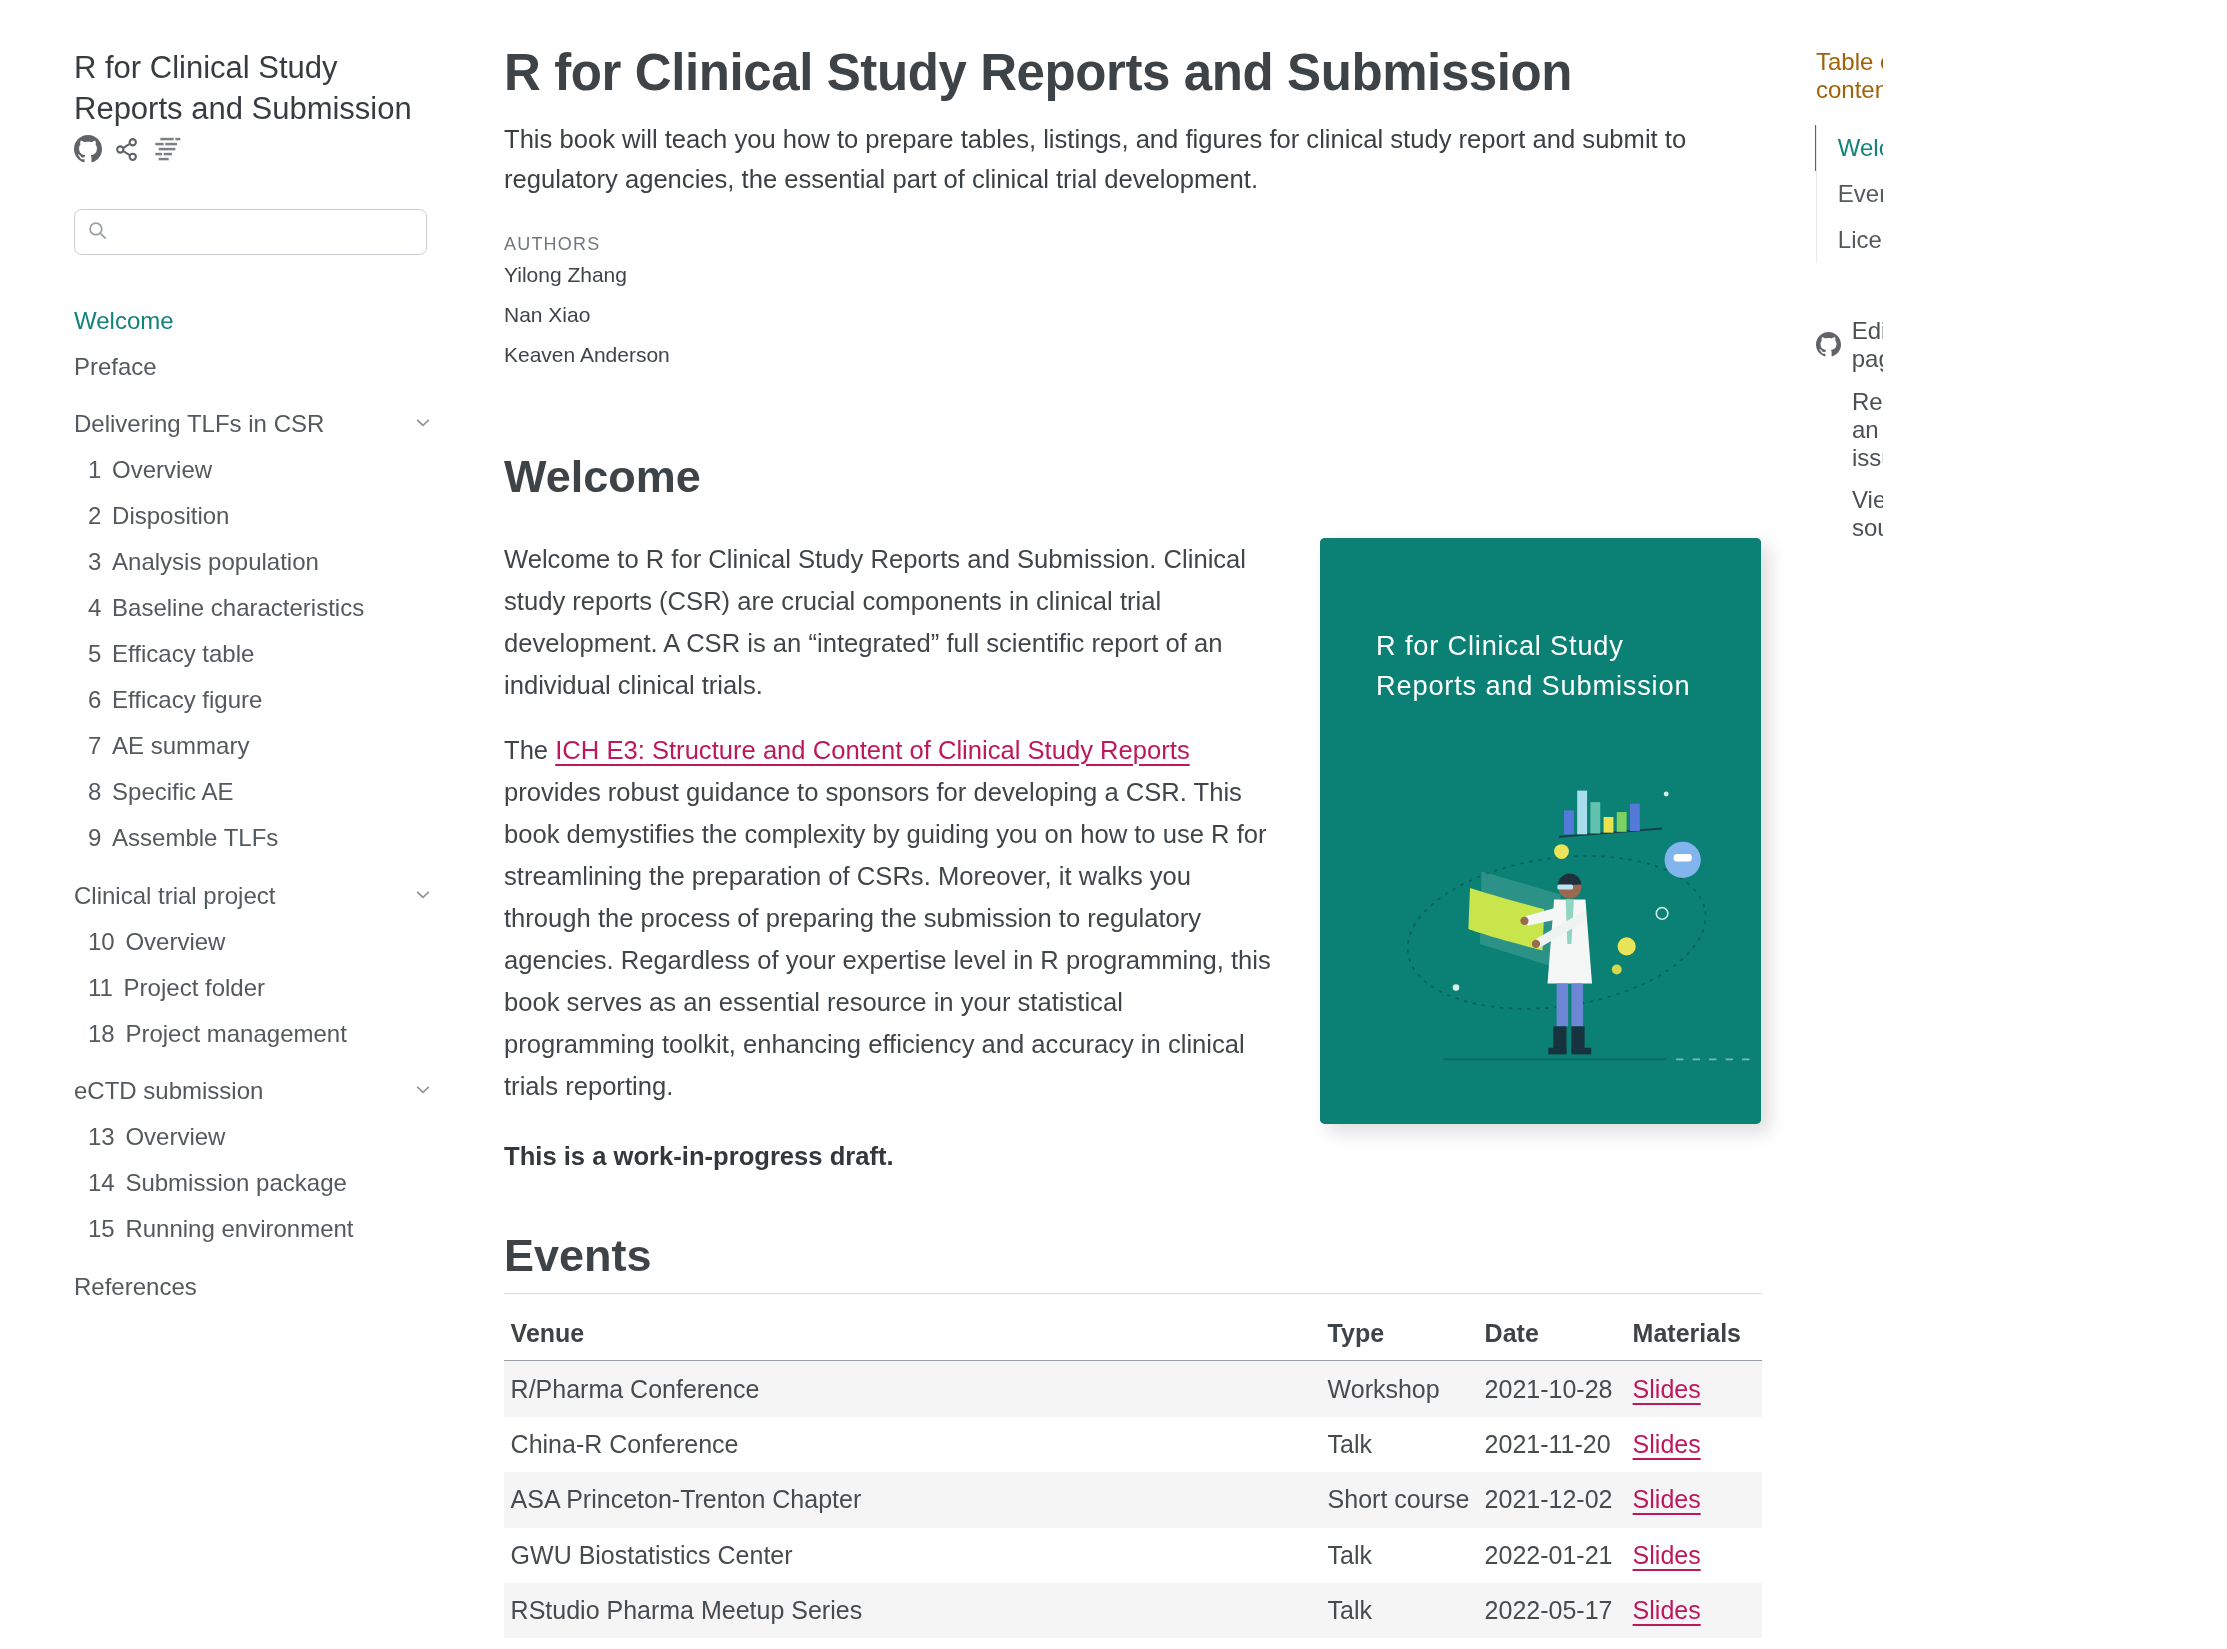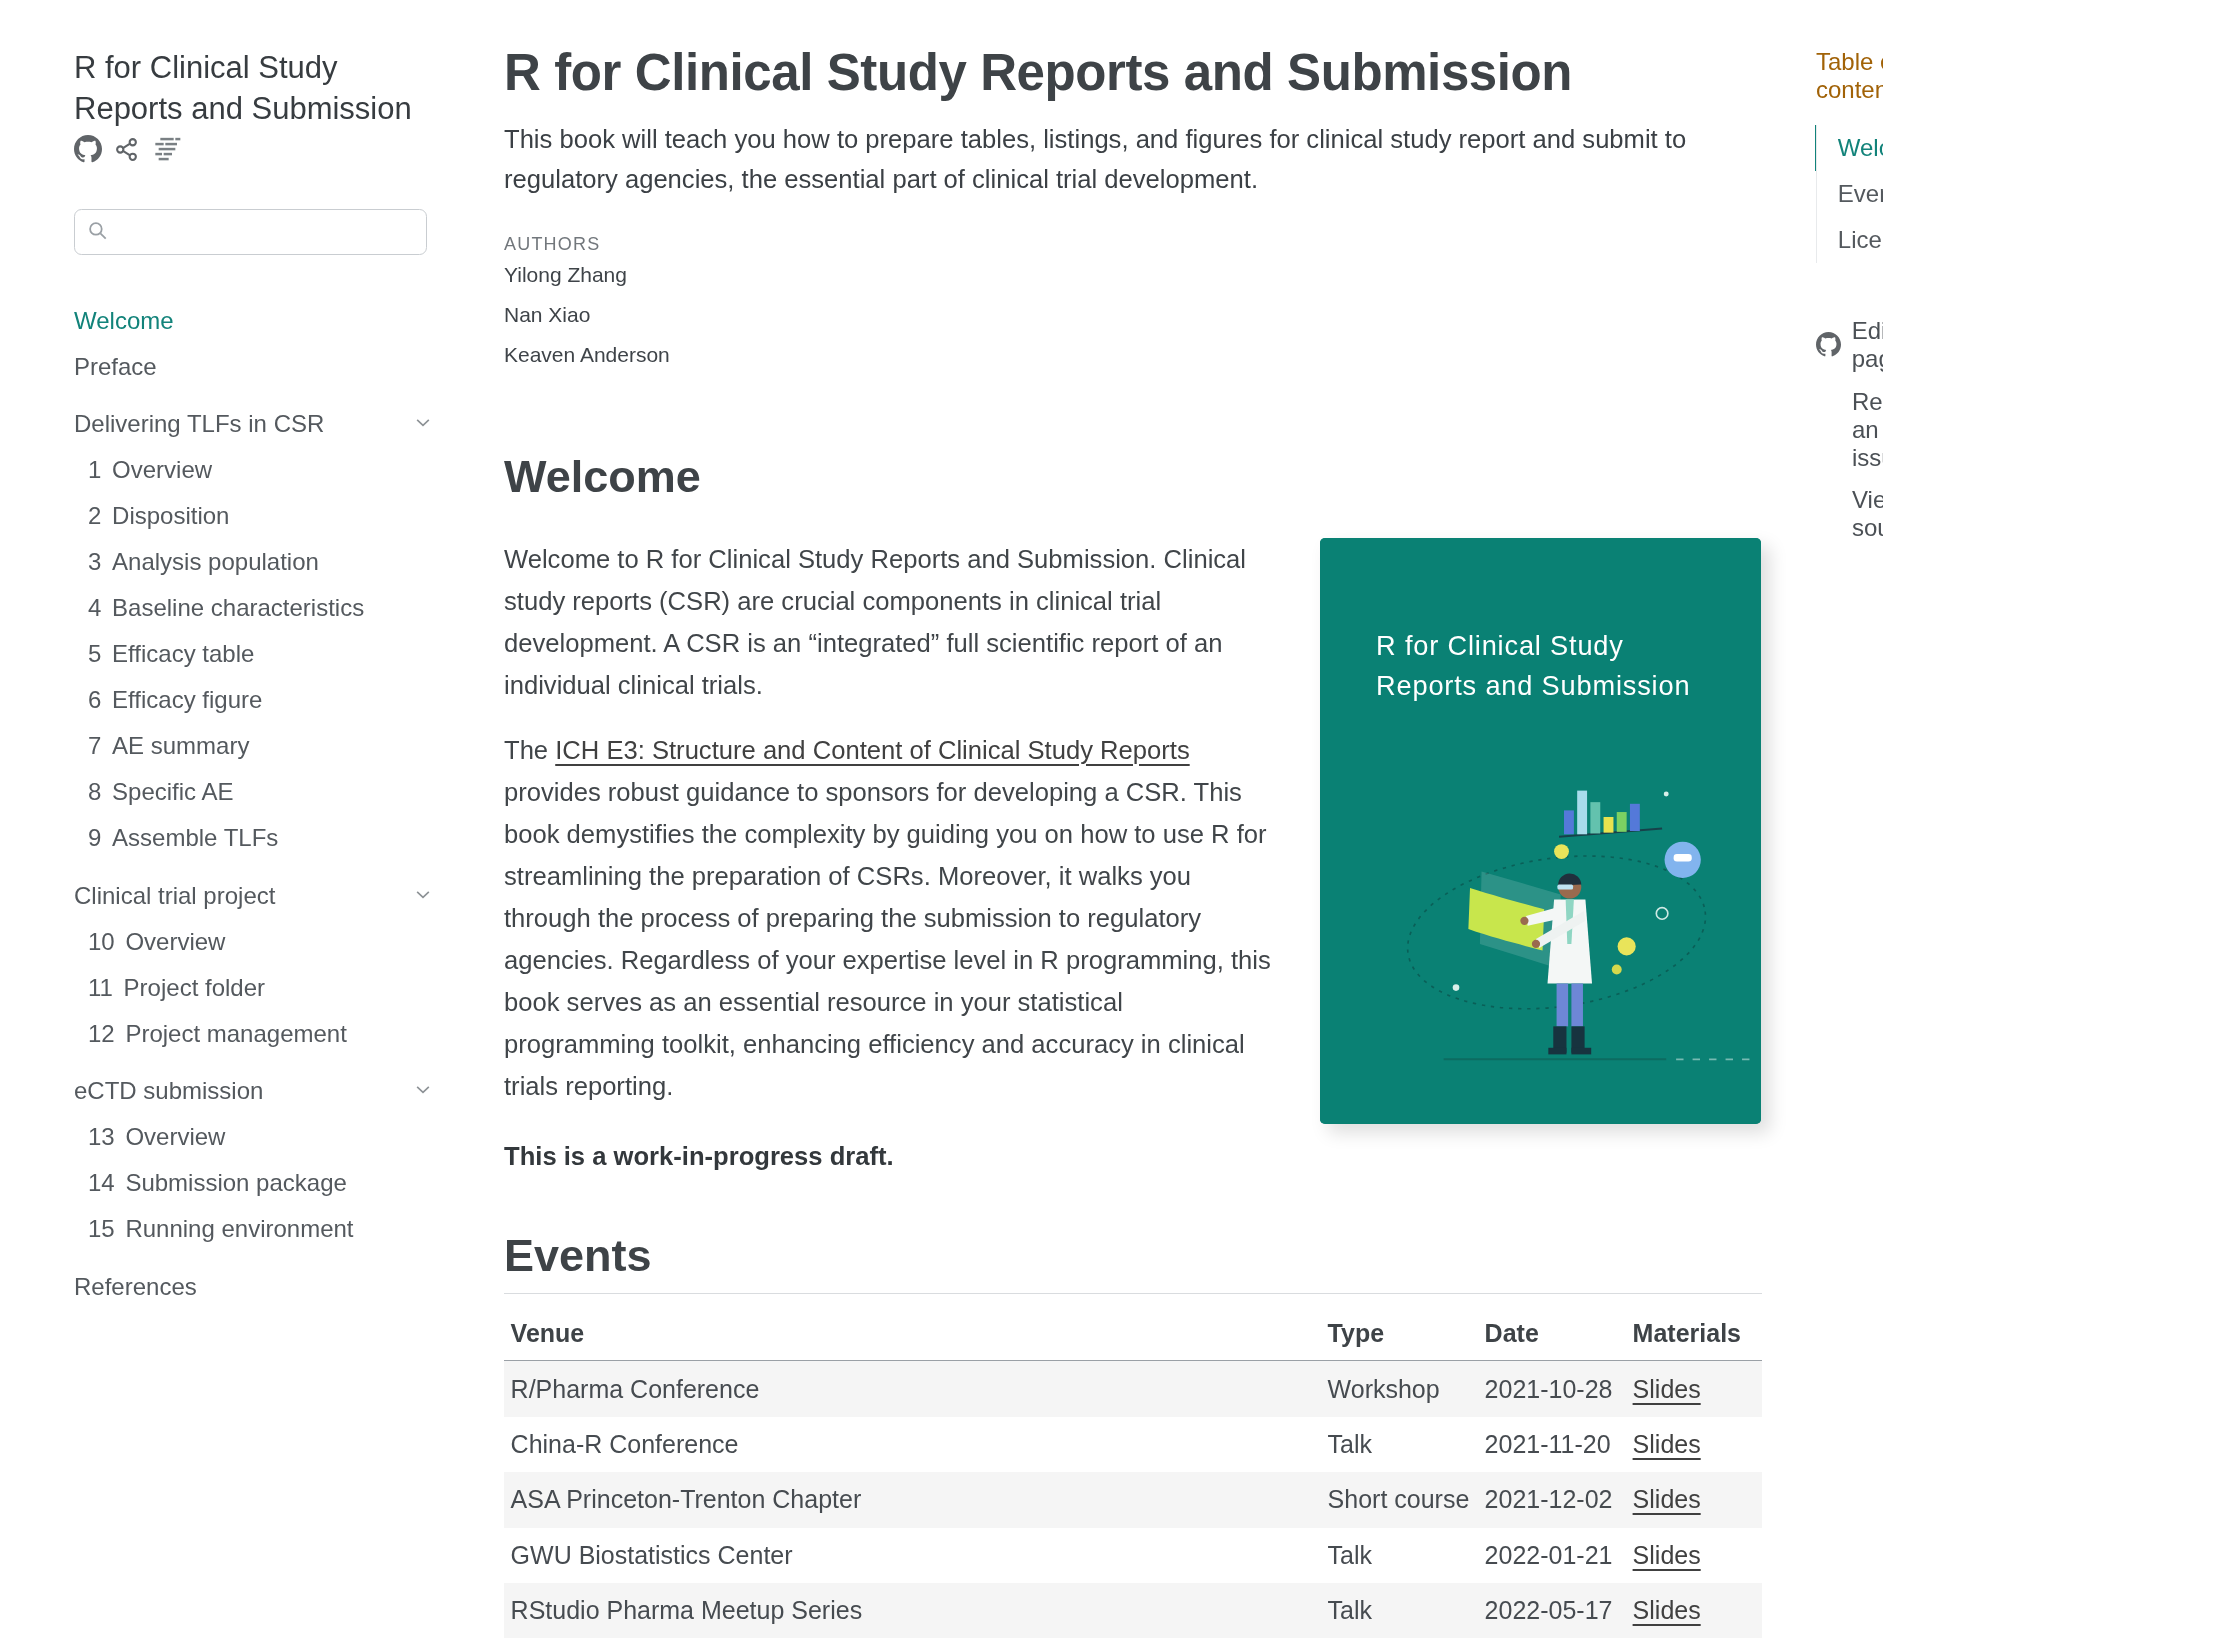--- a/index.html
+++ b/index.html
@@ -31,21 +31,21 @@
   .subtitle { margin-top:16.5px; font-size:25.6px; line-height:40px; color:#3b4045; }
   .authors { margin-top:35px; }
   .authors .alabel { font-size:18px; letter-spacing:1.2px; color:#72777c; }
   .authors .aname { font-size:21px; line-height:40px; color:#3f4449; }
   h2.sec-h { margin-top:76px; font-size:45px; font-weight:700; color:#3e4347; }
   .welcome-row { margin-top:35px; display:flex; gap:49px; }
   .welcome-text { width:767px; }
   .welcome-text p { font-size:25.6px; line-height:42px; color:#404549; }
   .welcome-text p + p { margin-top:23px; }
   .welcome-text .draft { margin-top:28px; font-weight:700; color:#33383c; }
-  a.ich-link, a.slides-link { color:#404040; text-decoration:underline; text-decoration-thickness:1.6px; text-underline-offset:5px; }
+  a.ich-link, a.slides-link { color:#be185d; text-decoration:underline; text-decoration-thickness:1.6px; text-underline-offset:5px; }
 
   
   .cover { width:441px; height:586px; border-radius:5px; background:#0a8174; box-shadow:8.2px 8.2px 18px rgba(0,0,0,.13); overflow:hidden; flex:0 0 441px; }
 
   
   h2.events-h { margin-top:53px; font-size:45px; font-weight:700; color:#3e4347; }
   table.events { margin-top:11.5px; width:100%; border-collapse:collapse; border-top:0.8px solid #d9dcdf; table-layout:fixed; }
   table.events col.c1 { width:817px; } table.events col.c2 { width:157px; }
   table.events col.c3 { width:148px; } table.events col.c4 { width:136px; }
   table.events th { text-align:left; font-size:25px; font-weight:700; color:#3e4347; padding:25px 8.2px 12.4px 6.6px; border-bottom:1.6px solid #9aa0a6; }
@@ -168,21 +168,21 @@
       </div>
       <div class="sb-item num">
           <span class="n">10</span>
           <span class="lbl">Overview</span>
         </div>
       <div class="sb-item num">
           <span class="n">11</span>
           <span class="lbl">Project folder</span>
         </div>
       <div class="sb-item num">
-          <span class="n">12</span>
+          <span class="n">18</span>
           <span class="lbl">Project management</span>
         </div>
       <div class="sb-item sec">
         <span class="lbl">eCTD submission</span>
         <span class="chev"><svg width="20" height="20" viewBox="0 0 24 24" fill="none" stroke="currentColor" stroke-width="2">
               <path d="M5 9.5l7 6.5 7-6.5"></path>
             </svg></span>
       </div>
       <div class="sb-item num">
           <span class="n">13</span>

